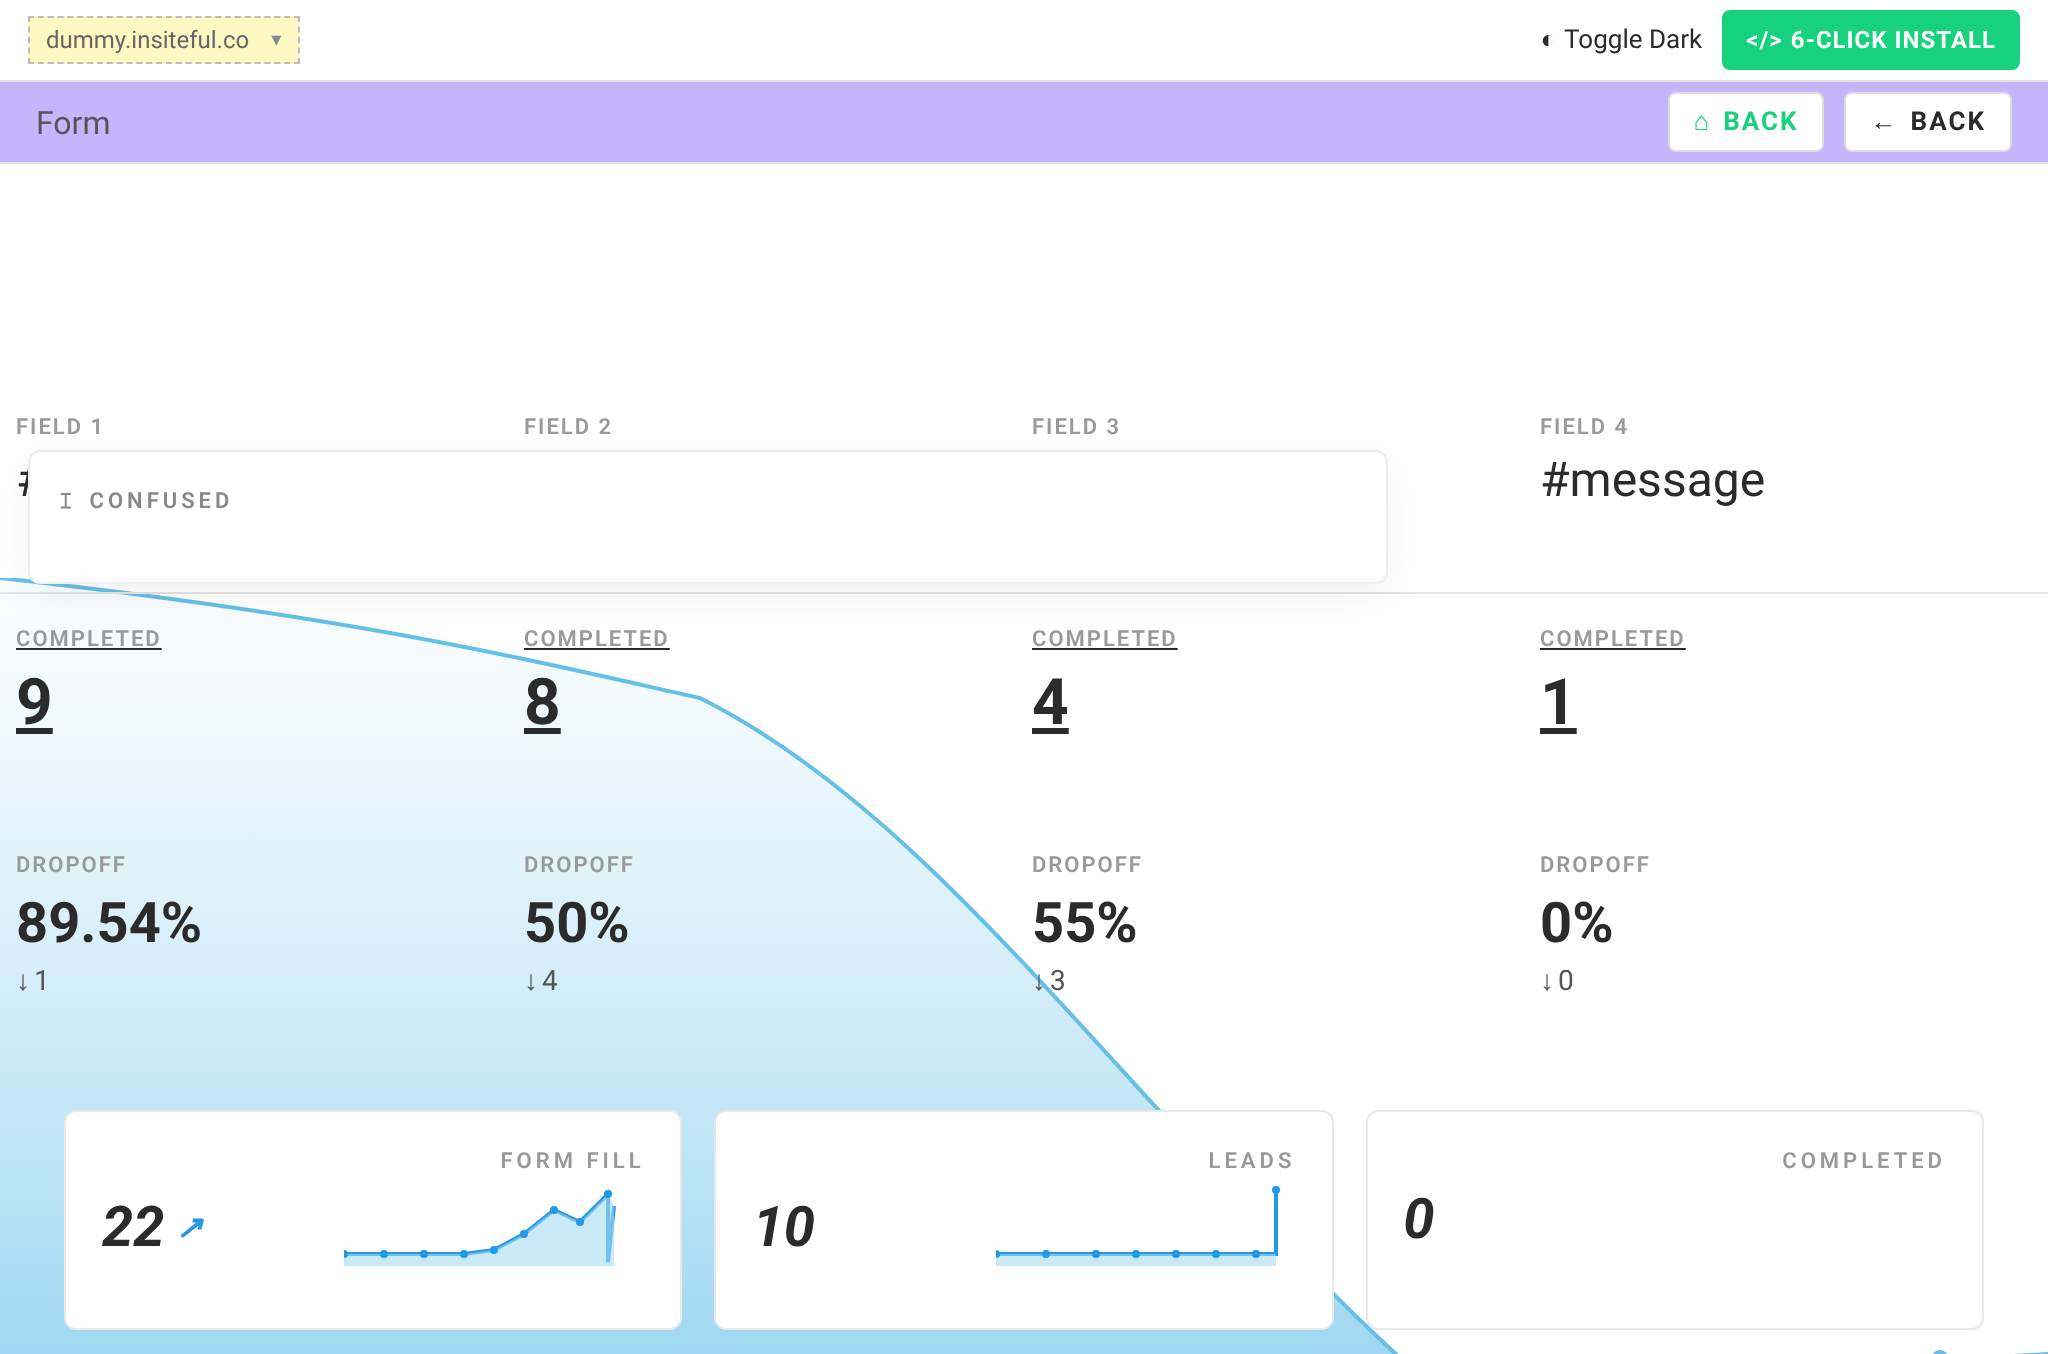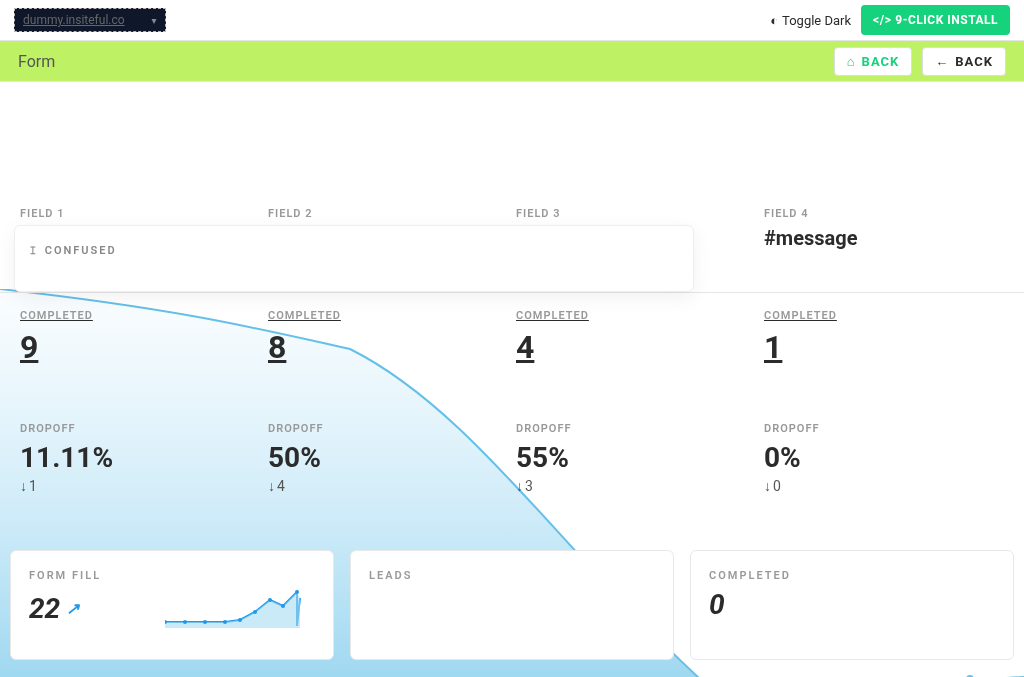--- a/index.html
+++ b/index.html
@@ -1,59 +1,59 @@
 <!DOCTYPE html>
 <html><head>
 <meta charset="utf-8">
 <style>
 * { margin: 0; padding: 0; box-sizing: border-box; }
 body { font-family: -apple-system, BlinkMacSystemFont, "Segoe UI", Roboto, sans-serif; background: #fff; color: #2b2b2b; width: 1024px; height: 677px; overflow: hidden; position: relative; }
 
 
 .topbar { height: 40px; display: flex; align-items: center; justify-content: space-between; padding: 6px 14px; }
-.domain-select { border: 1px dashed #bbb; background: #0f172a; padding: 4px 40px 4px 8px; font-size: 12px; color: #666; position: relative; cursor: pointer; text-decoration: underline; }
+.domain-select { border: 1px dashed #bbb; background: #fef9c3; padding: 4px 24px 4px 8px; font-size: 12px; color: #666; position: relative; cursor: pointer; }
 .domain-select .chev { position: absolute; right: 8px; top: 50%; transform: translateY(-50%); font-size: 10px; color: #888; }
 .topbar-right { display: flex; align-items: center; gap: 10px; }
 .toggle-dark { font-size: 13px; color: #2b2b2b; cursor: pointer; display: flex; align-items: center; gap: 4px; }
 .install-btn { background: #17d27c; color: #fff; font-size: 12px; font-weight: 700; letter-spacing: 0.5px; padding: 8px 12px; border-radius: 4px; cursor: pointer; display: flex; align-items: center; gap: 4px; }
 
 
-.crumbs { height: 42px; background: #bef264; border-top: 1px solid #e5e5e5; border-bottom: 1px solid #e5e5e5; display: flex; align-items: center; justify-content: space-between; padding: 0 18px; }
+.crumbs { height: 42px; background: #c4b5fd; border-top: 1px solid #e5e5e5; border-bottom: 1px solid #e5e5e5; display: flex; align-items: center; justify-content: space-between; padding: 0 18px; }
 .crumb-title { font-size: 16px; color: #555; }
 .crumb-actions { display: flex; gap: 10px; }
 .pill-btn { background: #fff; border: 1px solid #ddd; border-radius: 4px; padding: 6px 12px; font-size: 13px; font-weight: 700; letter-spacing: 1px; display: flex; align-items: center; gap: 6px; cursor: pointer; }
 .pill-home { color: #17d27c; }
 .pill-back { color: #2b2b2b; }
 
 
 .main { position: relative; padding: 0; }
 
 
 .confused-card { position: absolute; left: 14px; top: 18px; width: 680px; background: #fff; border: 1px solid #eee; border-radius: 6px; box-shadow: 0 6px 20px rgba(0,0,0,0.06); padding: 18px 14px 24px; z-index: 10; }
 .confused-label { font-size: 11px; color: #888; letter-spacing: 2px; font-weight: 600; margin-bottom: 10px; display: flex; align-items: center; gap: 6px; }
 .confused-text { font-size: 21px; color: #2b2b2b; font-weight: 500; }
 .code-pill { background: #2b2b2b; color: #fff; font-family: "Courier New", monospace; font-size: 18px; padding: 1px 6px; border-radius: 4px; }
 
 
 .funnel-svg { position: absolute; left: 0; top: 82px; width: 1024px; height: 448px; z-index: 1; pointer-events: none; }
 
 
-.field-grid { position: relative; z-index: 5; margin-top: 125px; display: grid; grid-template-columns: repeat(4, 1fr); padding: 0 16px; }
+.field-grid { position: relative; z-index: 5; margin-top: 125px; display: grid; grid-template-columns: repeat(4, 1fr); padding: 0 4px; }
 .field-col { padding: 0 4px; }
 .sec-label { font-size: 11px; color: #999; letter-spacing: 1px; font-weight: 600; margin-bottom: 6px; }
-.field-name { font-size: 20px; font-weight: 700; color: #2b2b2b; margin-bottom: 14px; }
+.field-name { font-size: 24px; font-weight: 400; color: #2b2b2b; margin-bottom: 14px; }
 .divider { border: none; border-top: 1px solid #e5e5e5; margin: 0 -20px 16px; grid-column: 1/-1; }
 .completed-val { font-size: 32px; font-weight: 700; color: #2b2b2b; }
 .dropoff-val { font-size: 28px; font-weight: 700; color: #2b2b2b; }
 .drop-delta { font-size: 14px; color: #555; margin-top: 4px; }
 .sec-block { margin-bottom: 42px; }
 .sec-block.completed { margin-bottom: 56px; text-decoration: underline; }
 
 
-.cards { display: flex; gap: 16px; padding: 14px 10px 0; position: relative; z-index: 5; }
+.cards { display: flex; gap: 16px; padding: 14px 32px 0; position: relative; z-index: 5; text-align: right; }
 .card { flex: 1; border: 1px solid #e8e8e8; border-radius: 6px; padding: 18px 18px 14px; display: flex; flex-direction: column; gap: 6px; background: #fff; min-height: 110px; }
 .card-label { font-size: 11px; color: #999; letter-spacing: 2px; font-weight: 600; }
 .card-row { display: flex; align-items: center; justify-content: space-between; }
 .card-val { font-size: 28px; font-weight: 700; color: #2b2b2b; display: flex; align-items: center; gap: 6px; font-style: italic; }
 .ext-icon { color: #2199e8; font-size: 16px; }
 .spark { width: 150px; height: 40px; }
 
 .arrow-down::before { content: "↓"; margin-right: 2px; }
 </style>
 </head>
@@ -64,21 +64,21 @@
     <span>dummy.insiteful.co</span>
     <span class="chev">▾</span>
   </div>
   <div class="topbar-right">
     <div class="toggle-dark">
       <span>◐</span>
       <span>Toggle Dark</span>
     </div>
     <div class="install-btn">
       <span>&lt;/&gt;</span>
-      <span>9-CLICK INSTALL</span>
+      <span>6-CLICK INSTALL</span>
     </div>
   </div>
 </div>
 
 <div class="crumbs">
   <div class="crumb-title">Form</div>
   <div class="crumb-actions">
     <div class="pill-btn pill-home">
       <span>⌂</span>
       <span>BACK</span>
@@ -162,21 +162,21 @@
     <div class="field-col">
       <div class="sec-block completed">
         <div class="sec-label">COMPLETED</div>
         <div class="completed-val">1</div>
       </div>
     </div>
 
     <div class="field-col">
       <div class="sec-block">
         <div class="sec-label">DROPOFF</div>
-        <div class="dropoff-val">11.11%</div>
+        <div class="dropoff-val">89.54%</div>
         <div class="drop-delta arrow-down">1</div>
       </div>
     </div>
     <div class="field-col">
       <div class="sec-block">
         <div class="sec-label">DROPOFF</div>
         <div class="dropoff-val">50%</div>
         <div class="drop-delta arrow-down">4</div>
       </div>
     </div>
@@ -217,20 +217,35 @@
             <circle cx="90" cy="24" r="2" fill="#2199e8"></circle>
             <circle cx="105" cy="12" r="2" fill="#2199e8"></circle>
             <circle cx="118" cy="18" r="2" fill="#2199e8"></circle>
             <circle cx="132" cy="4" r="2" fill="#2199e8"></circle>
         </svg>
       </div>
     </div>
 
     <div class="card">
       <div class="card-label">LEADS</div>
+      <div class="card-row">
+        <div class="card-val">10</div>
+        <svg class="spark" viewBox="0 0 150 40">
+          <path d="M 0 34 L 25 34 L 50 34 L 70 34 L 90 34 L 110 34 L 130 34 L 140 34 L 140 2" fill="none" stroke="#2199e8" stroke-width="2"></path>
+          <path d="M 0 34 L 140 34 L 140 2 L 140 40 L 0 40 Z" fill="#a7dcf4" opacity="0.6"></path>
+          <circle cx="0" cy="34" r="2" fill="#2199e8"></circle>
+            <circle cx="25" cy="34" r="2" fill="#2199e8"></circle>
+            <circle cx="50" cy="34" r="2" fill="#2199e8"></circle>
+            <circle cx="70" cy="34" r="2" fill="#2199e8"></circle>
+            <circle cx="90" cy="34" r="2" fill="#2199e8"></circle>
+            <circle cx="110" cy="34" r="2" fill="#2199e8"></circle>
+            <circle cx="130" cy="34" r="2" fill="#2199e8"></circle>
+            <circle cx="140" cy="2" r="2" fill="#2199e8"></circle>
+        </svg>
+      </div>
     </div>
 
     <div class="card">
       <div class="card-label">COMPLETED</div>
       <div class="card-row">
         <div class="card-val">0</div>
       </div>
     </div>
 
   </div>

